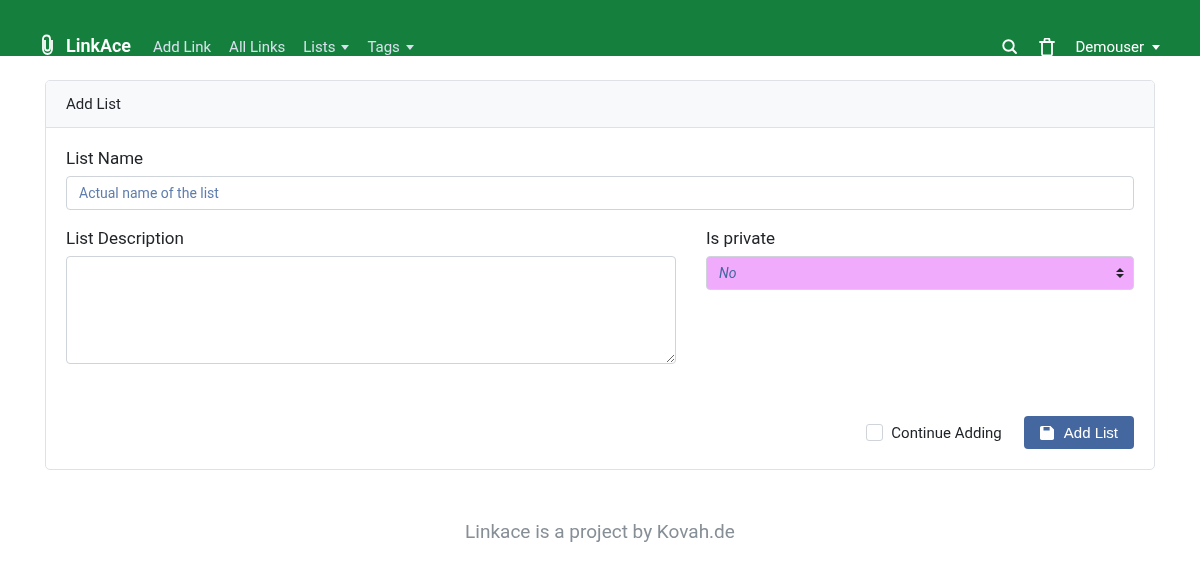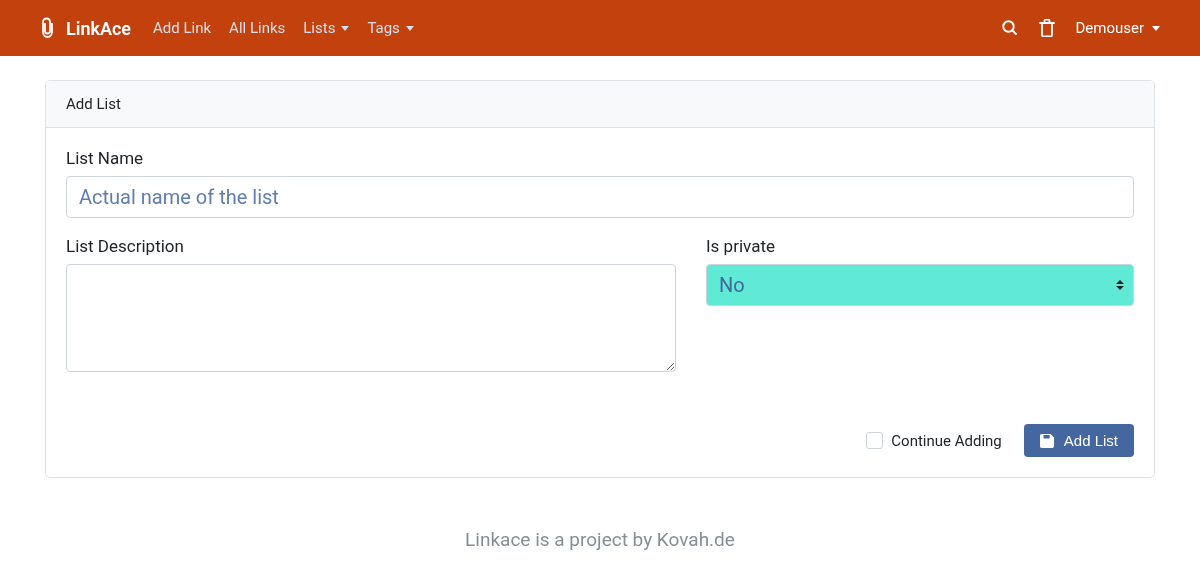--- a/index.html
+++ b/index.html
@@ -7,25 +7,25 @@
       margin: 0;
       padding: 0;
     }
     body {
       font-family: -apple-system, BlinkMacSystemFont, "Segoe UI", Roboto, "Helvetica Neue", Arial, sans-serif;
       font-size: 15px;
       color: #212529;
       background: #fff;
     }
     .navbar {
-      background: #c2410c;
+      background: #15803d;
       color: #fff;
       height: 56px;
       display: flex;
-      align-items: center;
+      align-items: flex-end;
       padding: 0 40px 0 40px;
     }
     .navbar-brand {
       display: flex;
       align-items: center;
       font-weight: 600;
       font-size: 18px;
       color: #fff;
       margin-right: 22px;
     }
@@ -93,21 +93,21 @@
     .form-label {
       display: block;
       margin-bottom: 8px;
       font-size: 17px;
     }
     .form-control {
       width: 100%;
       padding: 8px 12px;
       border: 1px solid #ced4da;
       border-radius: 4px;
-      font-size: 20px;
+      font-size: 14px;
       color: #44679f;
       font-family: inherit;
     }
     .form-control::placeholder {
       color: #44679f;
       opacity: 0.85;
     }
     textarea.form-control {
       min-height: 108px;
       resize: both;
@@ -121,21 +121,22 @@
     }
     .form-col-right {
       flex: 1;
     }
     .select-wrapper {
       position: relative;
     }
     .select-wrapper .form-control {
       appearance: none;
       -webkit-appearance: none;
-      background: #5eead4;
+      background: #f0abfc;
+      font-style: italic;
     }
     .select-arrows {
       position: absolute;
       right: 10px;
       top: 50%;
       transform: translateY(-50%);
       pointer-events: none;
       display: flex;
       flex-direction: column;
       gap: 2px;

